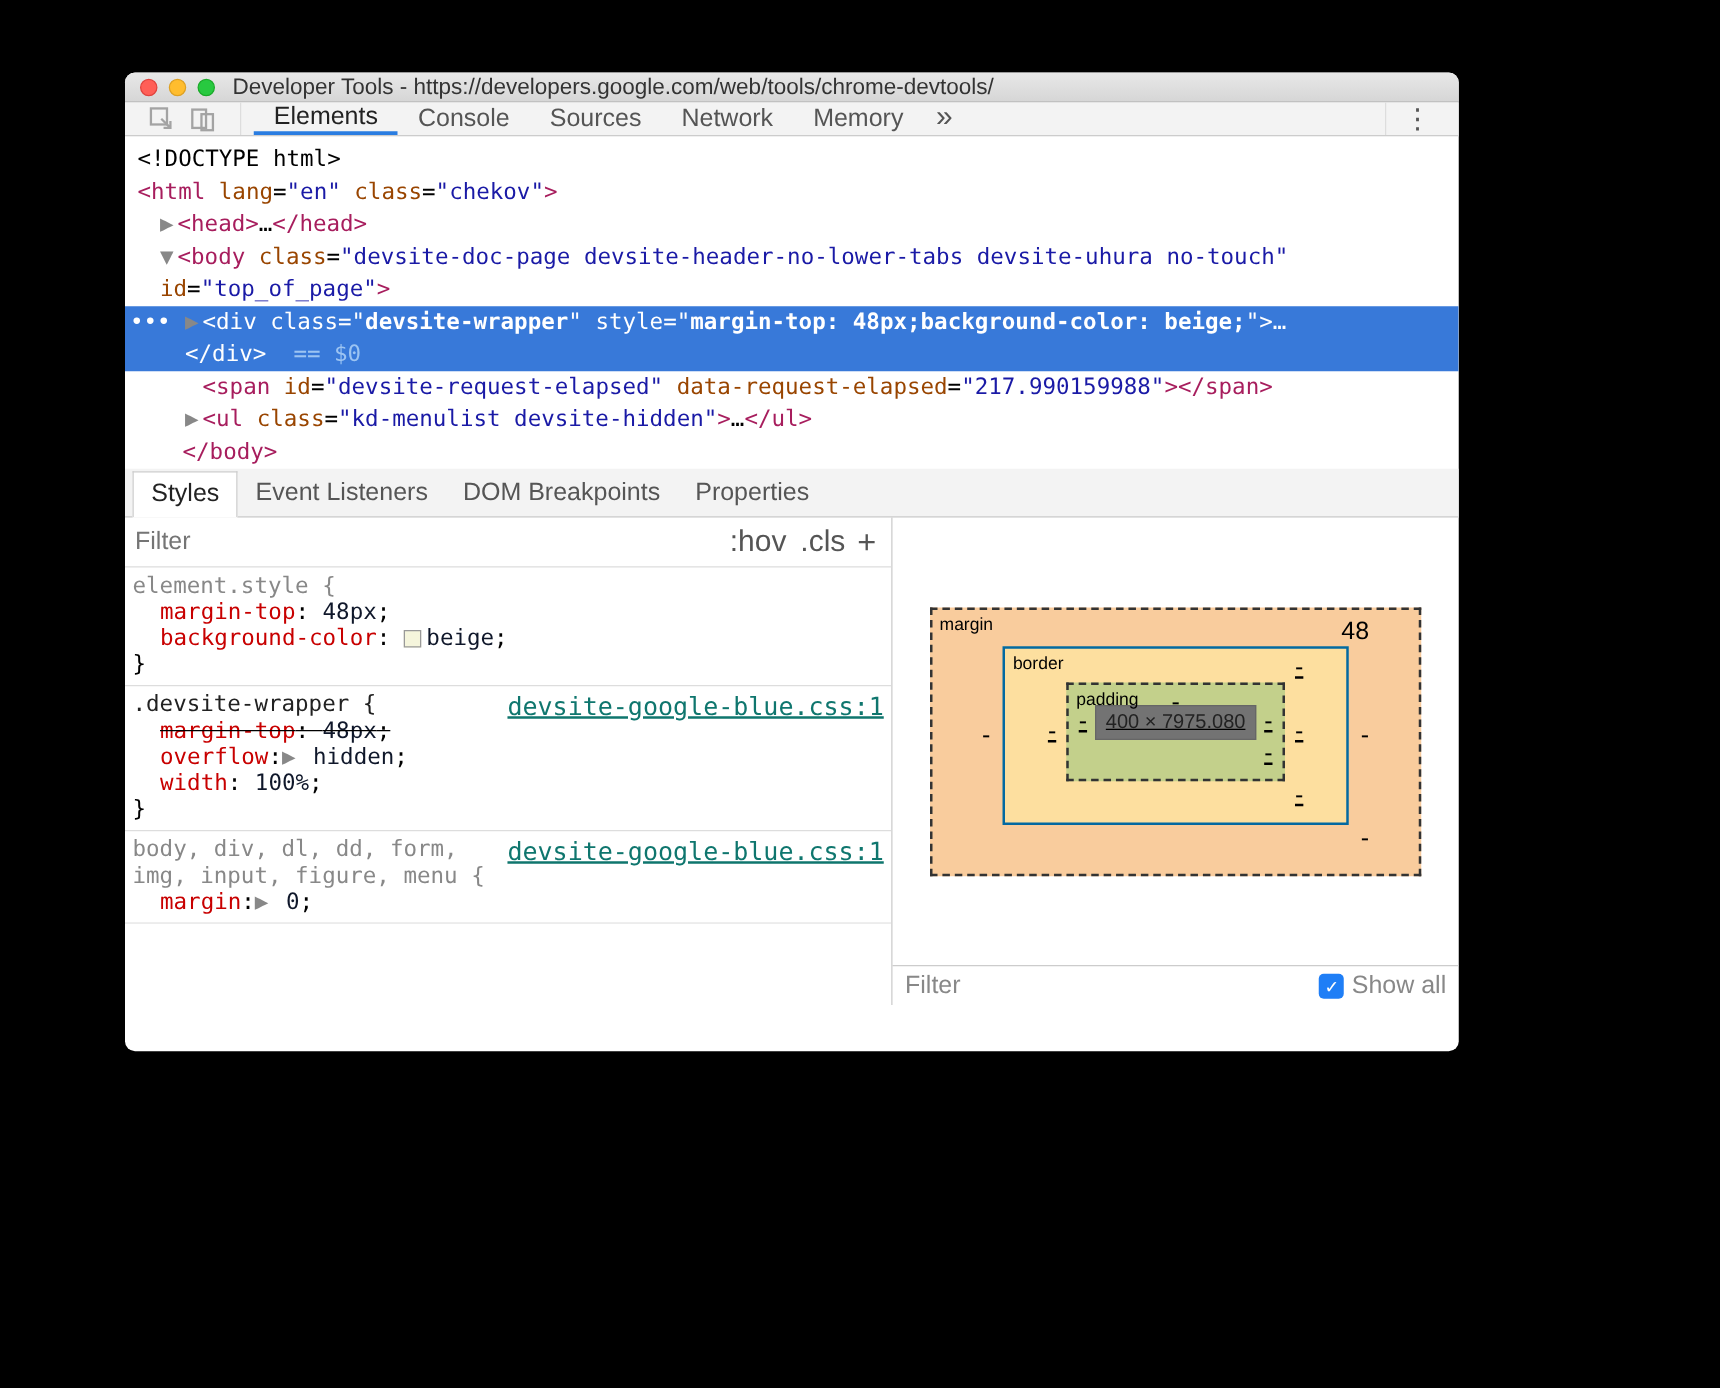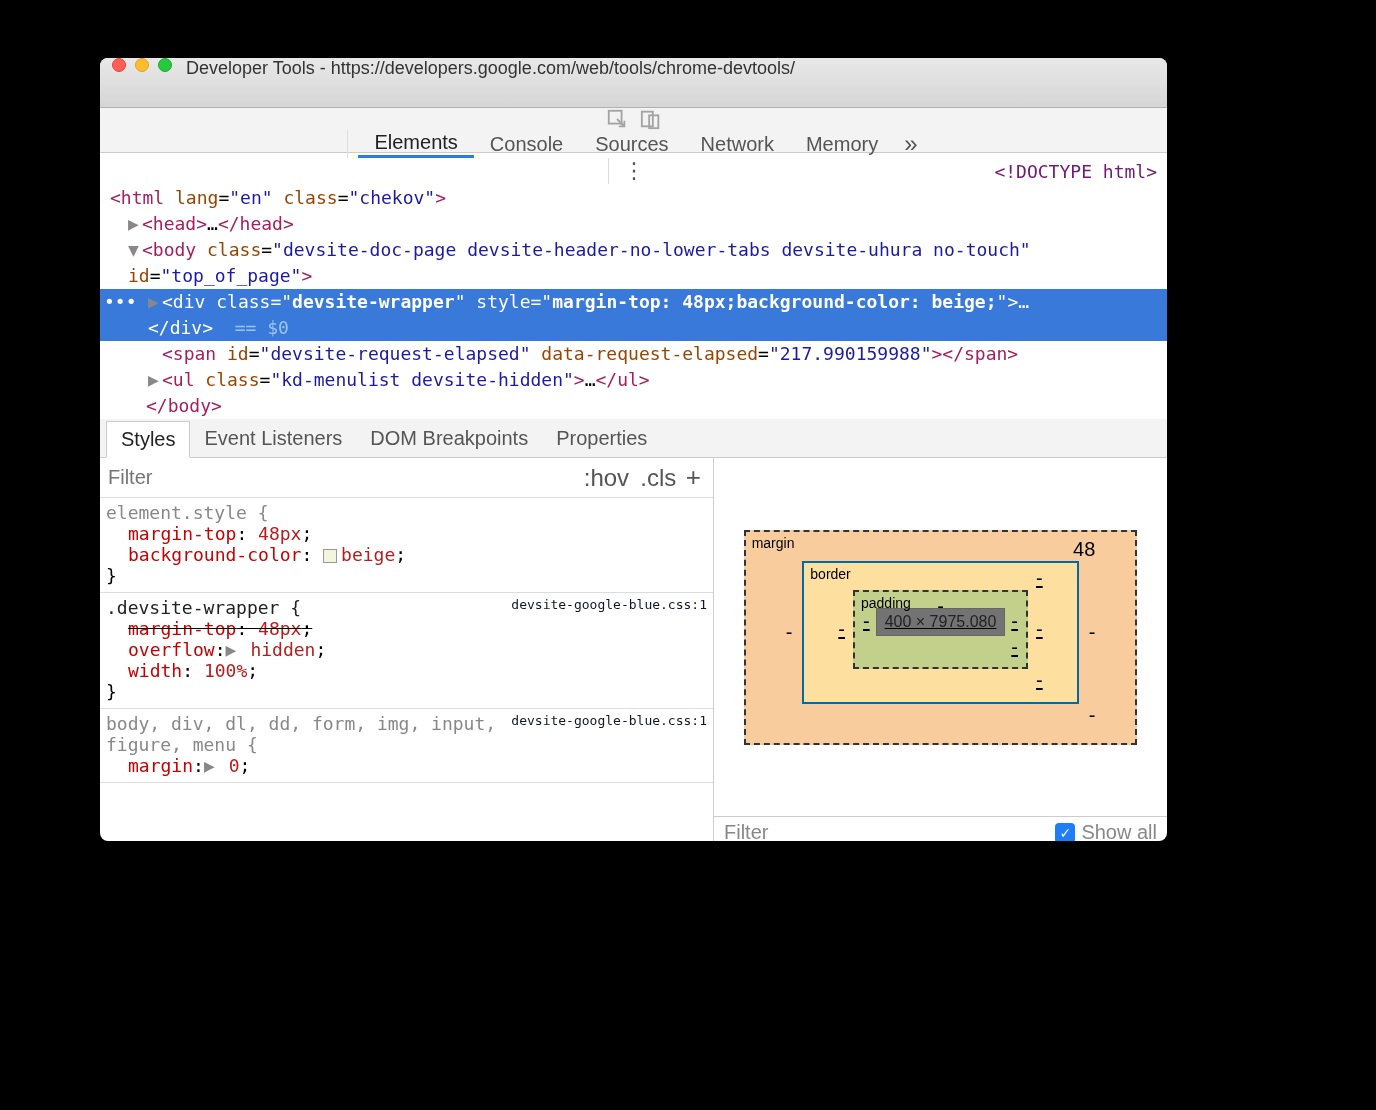--- a/index.html
+++ b/index.html
@@ -1,35 +1,35 @@
 <!DOCTYPE html>
 <html><head>
 <meta charset="utf-8">
 <style>
 * { box-sizing: border-box; margin: 0; padding: 0; }
 body { background: #000; font-family: -apple-system, "Helvetica Neue", Arial, sans-serif; width: 1376px; height: 1110px; position: relative; }
 .window { position: absolute; left: 100px; top: 58px; width: 1067px; height: 783px; background: #fff; border-radius: 8px; box-shadow: 0 20px 60px rgba(0,0,0,0.6); overflow: hidden; }
-.titlebar { height: 50px; background: linear-gradient(#e8e8e8,#d6d6d6); display: flex; align-items: flex-start; padding: 0 12px; border-bottom: 1px solid #b0b0b0; }
+.titlebar { height: 24px; background: linear-gradient(#e8e8e8,#d6d6d6); display: flex; align-items: center; padding: 0 12px; border-bottom: 1px solid #b0b0b0; }
 .traffic { display: flex; gap: 9px; margin-right: 14px; }
 .dot { width: 14px; height: 14px; border-radius: 50%; }
 .dot.red { background:#ff5f57; border:1px solid #e0443e; }
 .dot.yellow { background:#ffbd2e; border:1px solid #dea123; }
 .dot.green { background:#28c940; border:1px solid #1aab29; }
 .title { font-size: 18px; color:#333; white-space:nowrap; }
-.toolbar { height: 45px; background:#f3f3f3; border-bottom:1px solid #ccc; display:flex; align-items:center; padding:0 8px;flex-direction:column; }
+.toolbar { height: 27px; background:#f3f3f3; border-bottom:1px solid #ccc; display:flex; align-items:center; padding:0 8px; }
 .tb-icons { display:flex; gap:12px; padding:0 10px; }
 .tb-icon { width:22px; height:22px; opacity:.5; }
 .tabs { display:flex; align-items:flex-end; height:100%; margin-left:8px; border-left:1px solid #ddd; padding-left:10px; flex:1; }
 .tab { font-size:20px; color:#555; padding:0 16px; height:100%; display:flex; align-items:center; cursor:pointer; }
 .tab.active { color:#222; border-bottom:3px solid #2a7de1; }
 .more-tabs { font-size:24px; color:#555; padding:0 10px; }
 .kebab { font-size:22px; color:#555; padding:0 14px; border-left:1px solid #ddd; height:100%; display:flex; align-items:center; }
 .dom { font-family: Menlo, Consolas, monospace; font-size:18px; padding:6px 10px 0; line-height:26px; white-space:nowrap; overflow:hidden; }
 .dom .row { padding-left:0; }
-.gray { color:#701a75;text-align:right; }
+.gray { color:#000000; }
 .tag { color:#a71d5d; }
 .attr { color:#994500; }
 .val { color:#1a1aa6; }
 .arrow { color:#888; display:inline-block; width:14px; }
 .dom .highlight { background:#3879d9; color:#fff; margin-left:-10px; margin-right:-10px; padding-left:10px; }
 .highlight .tag, .highlight .attr { color:#fff; }
 .highlight .valb { color:#fff; font-weight:bold; }
 .dollar { color:#9cc4f2; }
 .crumbs { background:#f3f3f3; border-top:1px solid #ccc; border-bottom:1px solid #ccc; display:flex; height:32px; font-size:18px; }
 .crumb { padding:4px 12px; color:#333; position:relative; }
@@ -41,23 +41,23 @@
 .left { width:614px; border-right:1px solid #ccc; display:flex; flex-direction:column; }
 .filterbar { display:flex; align-items:center; border-bottom:1px solid #ddd; font-size:20px; padding:4px 8px; color:#888; }
 .filterbar input { border:none; outline:none; font-size:20px; flex:1; color:#888; }
 .hovcls { color:#555; font-size:24px; }
 .plus { font-size:26px; color:#555; padding:0 4px; }
 .styles { font-family: Menlo, Consolas, monospace; font-size:18px; overflow:hidden; }
 .rule { border-bottom:1px solid #ddd; padding:4px 6px 6px; }
 .selector { color:#888; }
 .prop { padding-left:22px; }
 .pname { color:#c80000; }
-.pval { color:#b91c1c; }
+.pval { color:#0f172a; }
 .strike { text-decoration:line-through; }
-.srclink { float:right; color:#0f172a; font-size:13px; }
+.srclink { float:right; color:#0f766e; text-decoration:underline; font-size:20px; }
 .swatch { display:inline-block; width:14px; height:14px; background:#f5f5dc; border:1px solid #999; vertical-align:middle; margin-right:4px; }
 .right { flex:1; display:flex; flex-direction:column; }
 .boxmodel { flex:1; display:flex; align-items:center; justify-content:center; }
 .boxmodel .m { border:2px dashed #333; background:#f9cc9d; padding:24px 40px 16px; font-size:15px; position:relative; }
 .boxmodel .b { border:2px solid #0369a1; background:#fddf9f; padding:18px 34px 10px;text-decoration:underline; }
 .boxmodel .p { border:2px dashed #333; background:#c3d08b; padding:16px 8px 8px; }
 .boxmodel .c { border:1px solid #666; background:#737373; padding:4px 8px; color:#222; font-size:16px; text-align:center; }
 .bm-label { position:absolute; top:3px; left:6px; font-size:14px; }
 .bm-num { font-size:20px; text-align:right; }
 .rightfilter { border-top:1px solid #ccc; display:flex; align-items:center; padding:4px 10px; font-size:20px; color:#888; }

